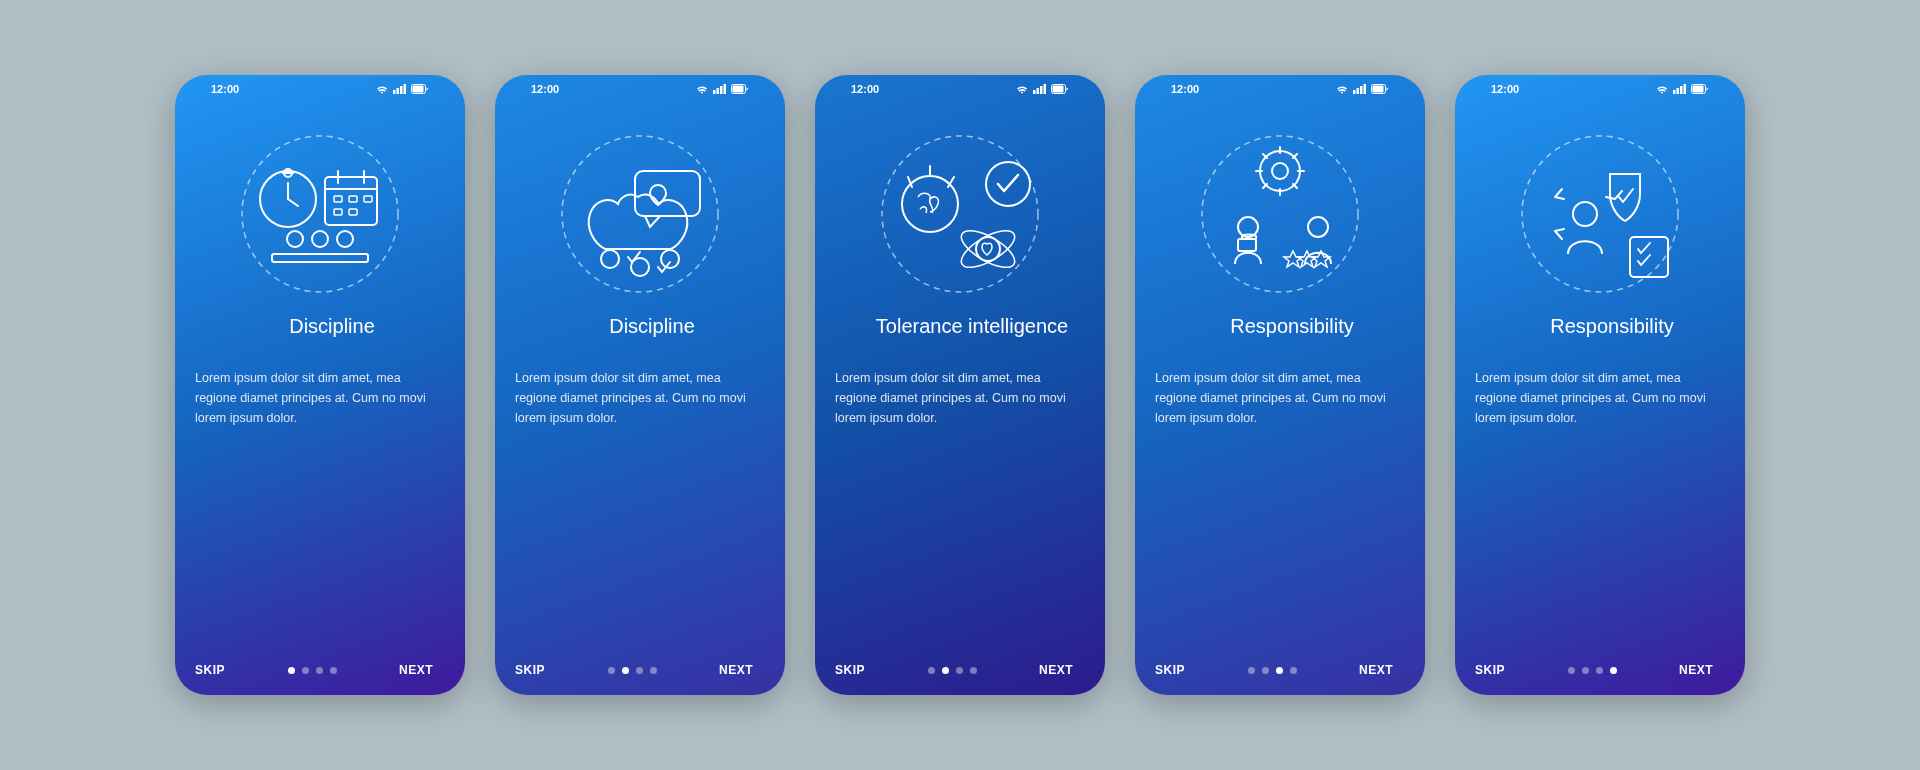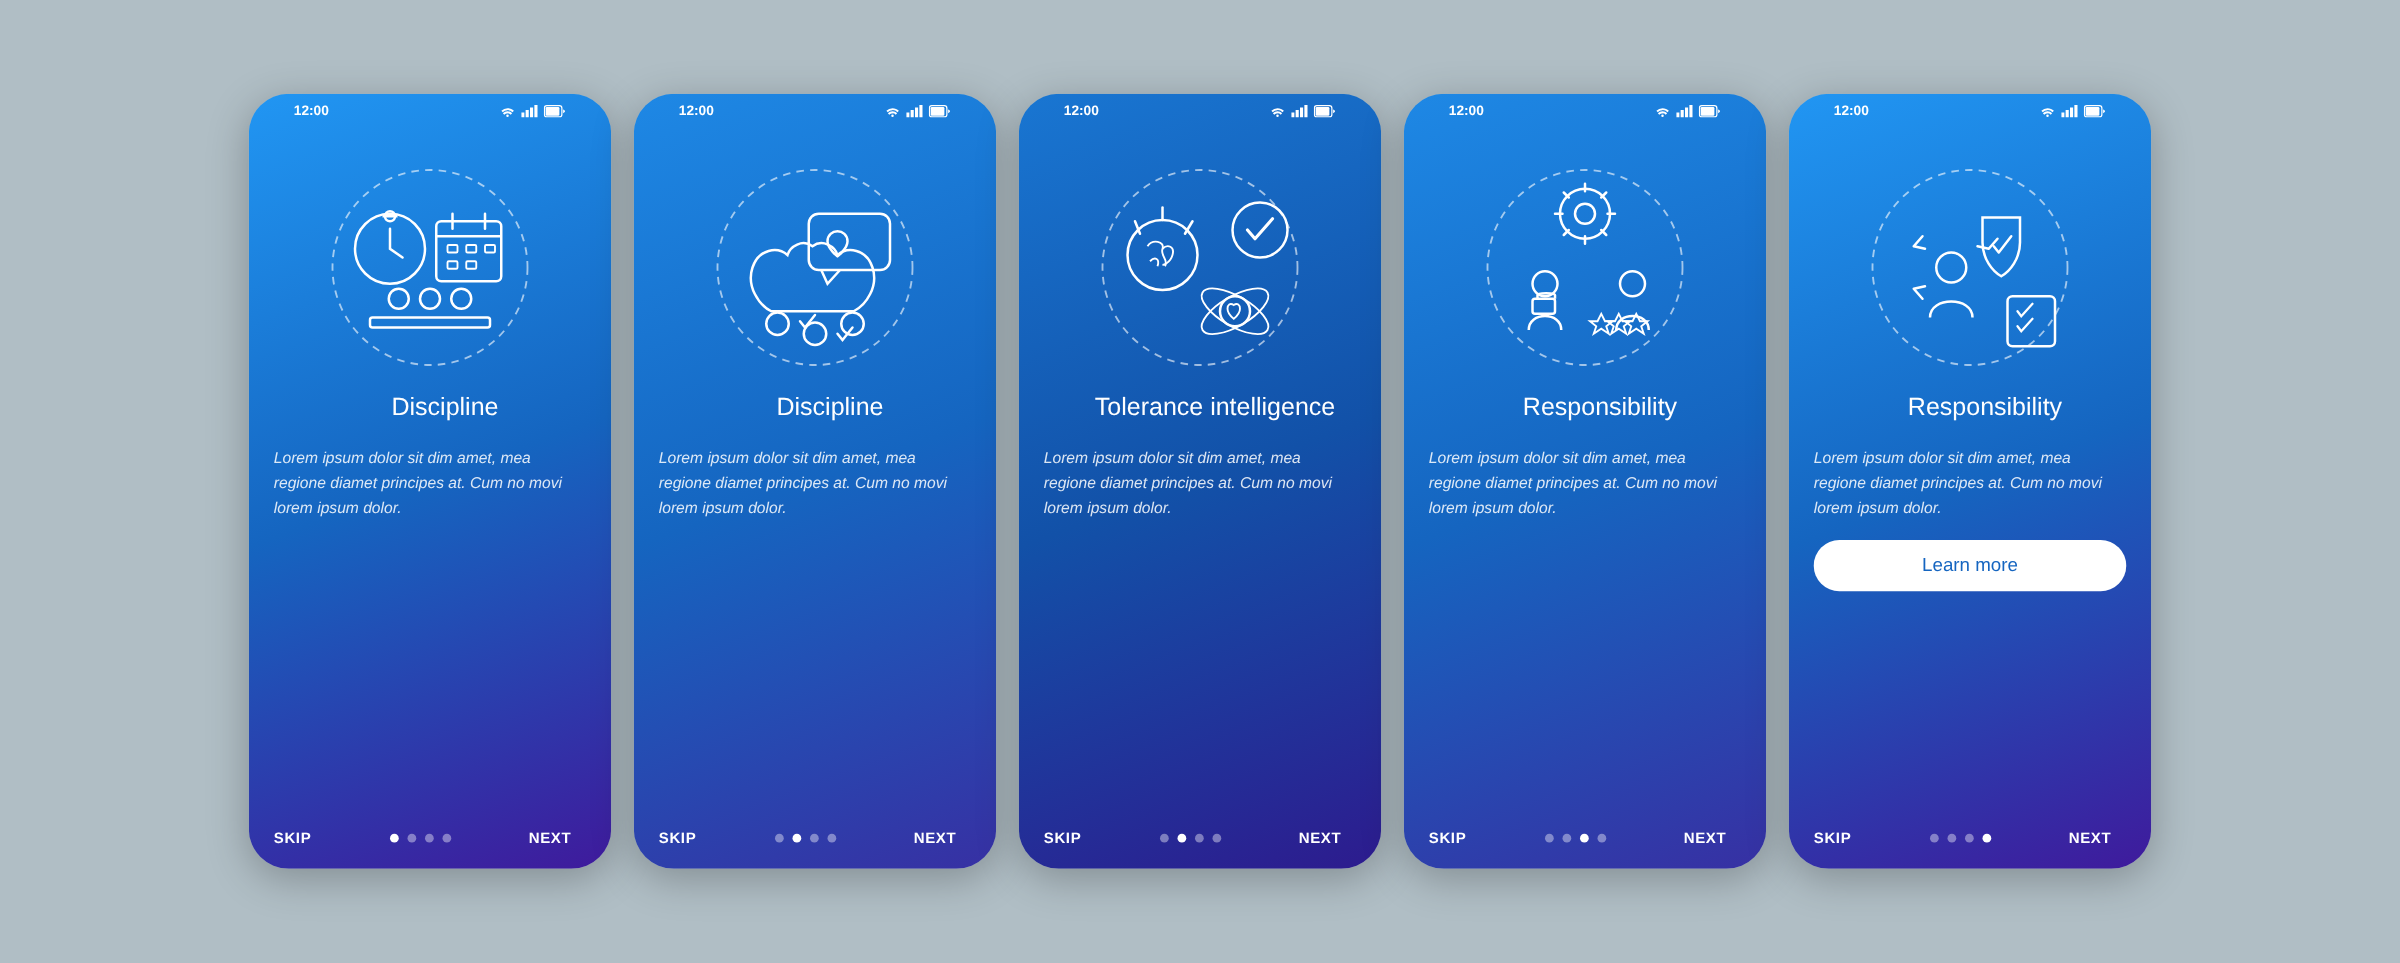--- a/index.html
+++ b/index.html
@@ -10,21 +10,21 @@
       background-color: #b0bec5;
       display: flex;
       align-items: center;
       justify-content: center;
       font-family: 'Segoe UI', Arial, sans-serif;
       overflow: hidden;
     }
 
     .screens-container {
       display: flex;
-      gap: 18px;
+      gap: 30px;
       align-items: center;
       justify-content: center;
     }
 
     .phone-screen {
       width: 290px;
       height: 620px;
       border-radius: 32px;
       overflow: hidden;
       position: relative;
@@ -96,23 +96,22 @@
       text-align: center;
       margin-left: 24px;
     }
 
     
     .screen-body {
       color: rgba(255,255,255,0.85);
       font-size: 12.5px;
       line-height: 1.6;
       text-align: left;
-      margin-top: 18px;
+      margin-top: 30px;
       width: 100%;
-      font-style: italic;
     }
 
     
     .learn-more-btn {
       background: white;
       color: #1565c0;
       border: none;
       border-radius: 25px;
       padding: 12px 40px;
       font-size: 15px;
@@ -458,21 +457,20 @@
 
           <rect x="130" y="128" width="38" height="40" rx="4" stroke="white" stroke-width="2" fill="none"></rect>
           <path d="M138 140 L141 144 L150 134" stroke="white" stroke-width="1.8" stroke-linecap="round"></path>
           <path d="M138 152 L141 156 L150 146" stroke="white" stroke-width="1.8" stroke-linecap="round"></path>
         </svg>
       </div>
 
       <div class="screen-title">Responsibility</div>
       <div class="screen-body">Lorem ipsum dolor sit dim amet, mea regione diamet principes at. Cum no movi lorem ipsum dolor.</div>
 
-      <button class="learn-more-btn">Learn more</button>
 
       <div class="bottom-nav">
         <span class="nav-skip">SKIP</span>
         <div class="nav-dots">
           <div class="dot"></div>
           <div class="dot"></div>
           <div class="dot"></div>
           <div class="dot active"></div>
         </div>
         <span class="nav-next">NEXT</span>

